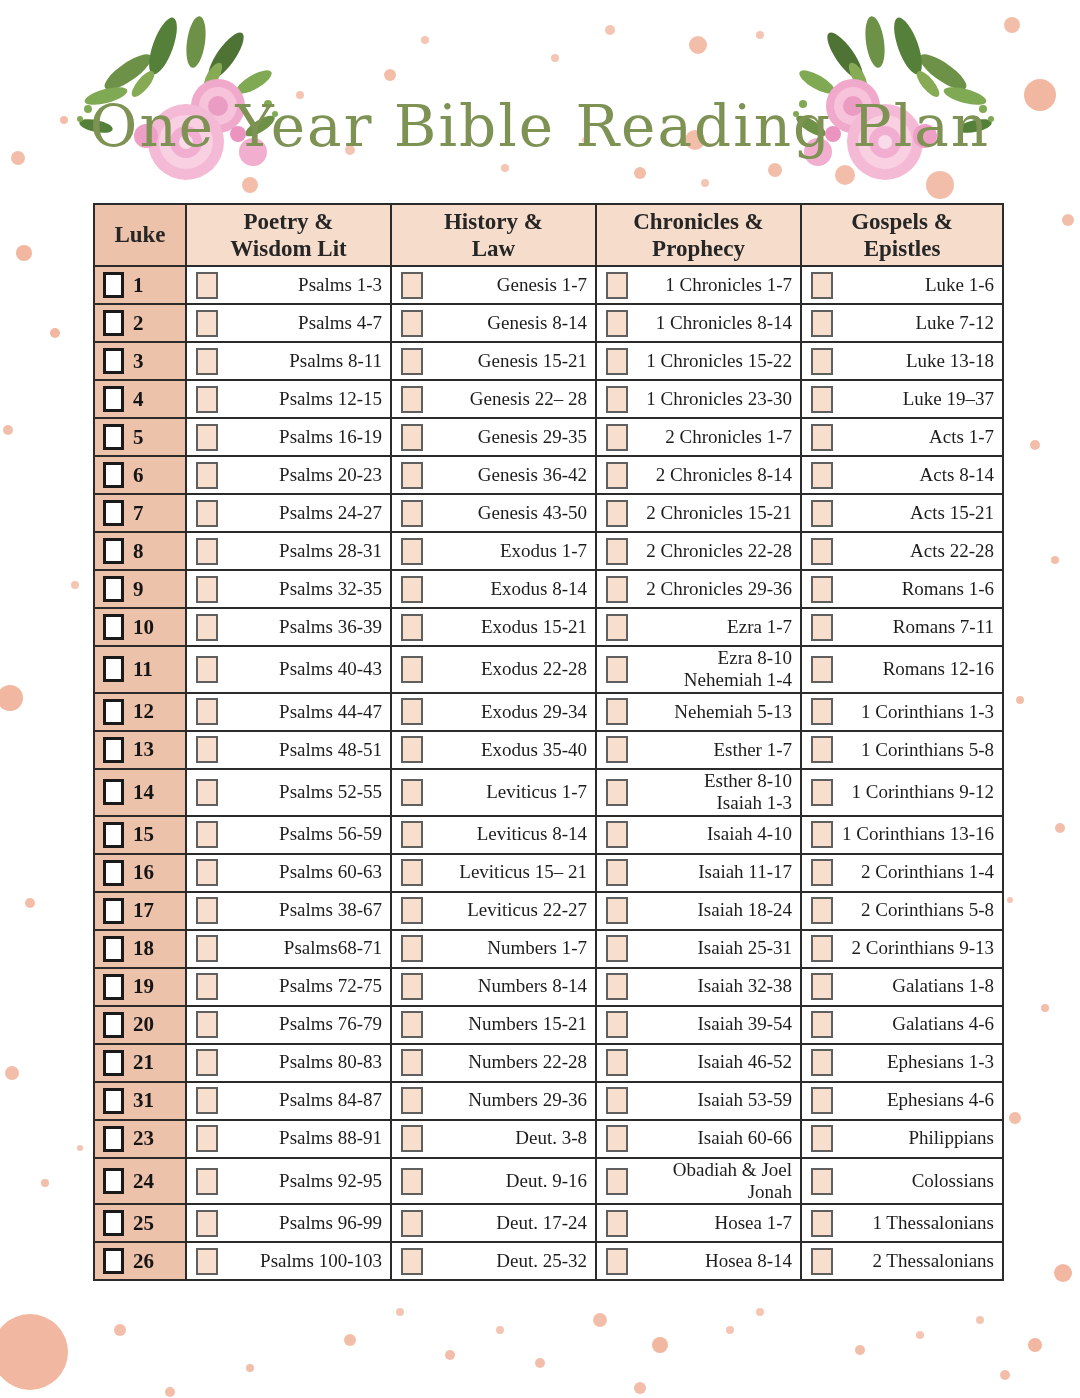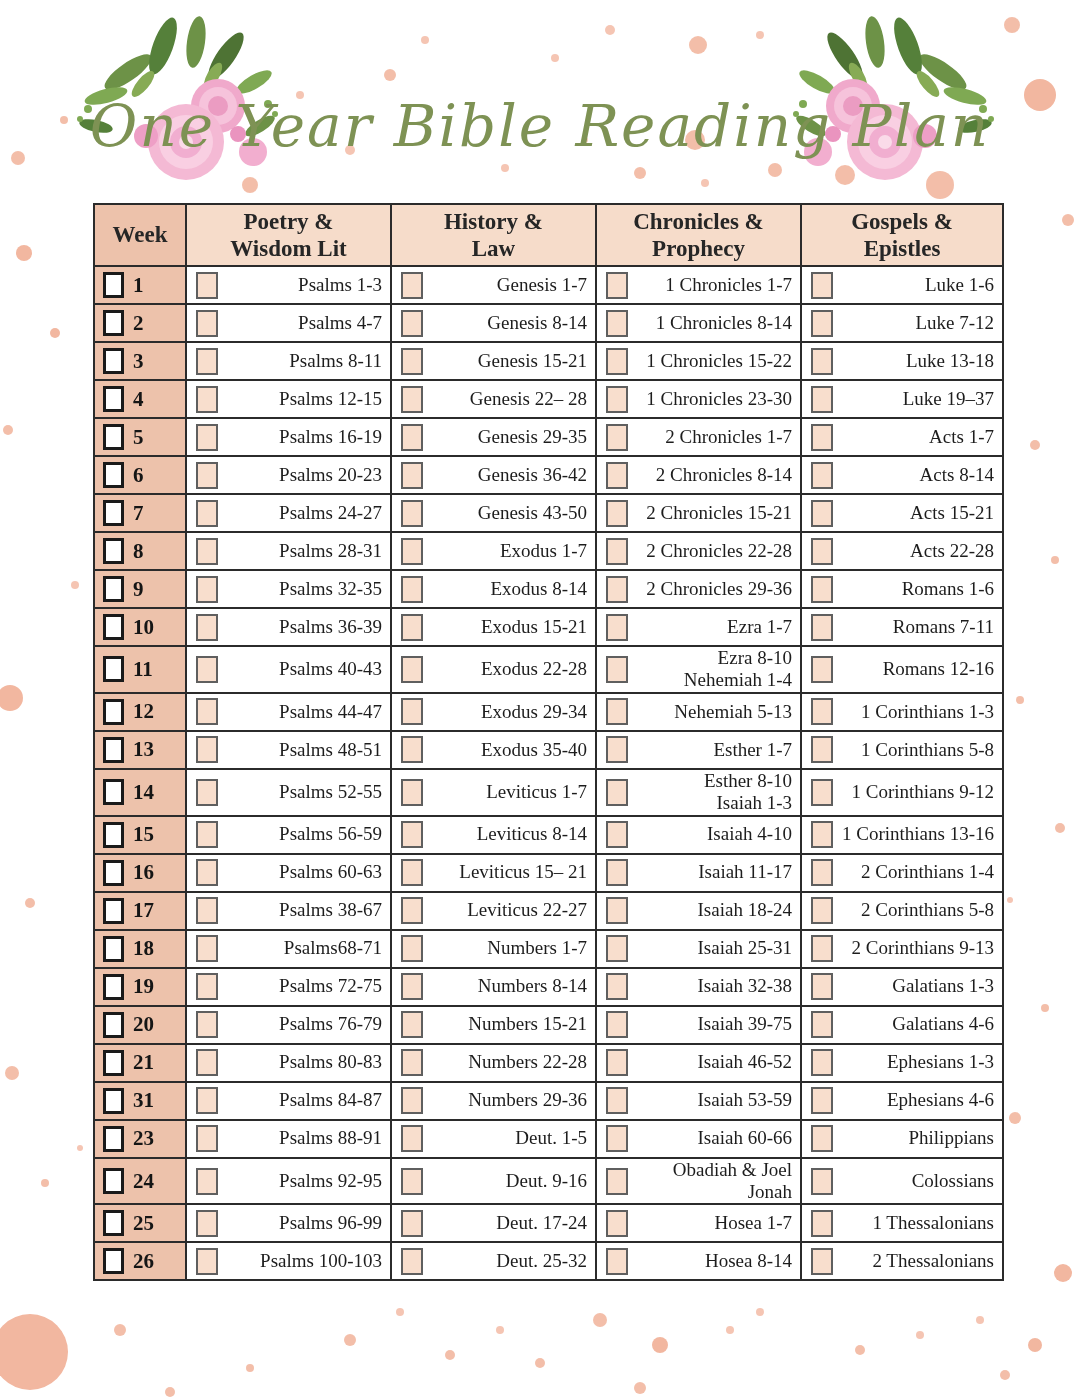--- a/index.html
+++ b/index.html
@@ -23,21 +23,20 @@
   }
   .splatter{position:absolute;inset:0;width:1080px;height:1398px;pointer-events:none;}
   .flowers{position:absolute;top:14px;width:215px;height:175px;pointer-events:none;}
   .flowers.left{left:68px;}
   .flowers.right{left:788px;transform:scaleX(-1);}
   .page-title{
     position:absolute;
     top:92px;left:0;width:100%;
     text-align:center;
     font-family:"DejaVu Serif", serif;
-    font-style:italic;
     font-weight:400;
     font-size:58px;
     letter-spacing:2px;
     color:var(--title-green);
     white-space:nowrap;
   }
   table.plan{
     position:absolute;
     left:93px;top:203px;
     width:909px;
@@ -224,21 +223,21 @@
   <table class="plan">
     <colgroup>
       <col style="width:92px">
         <col style="width:205px">
         <col style="width:205px">
         <col style="width:205px">
         <col style="width:202px">
     </colgroup>
     <thead>
       <tr>
-        <th class="week-h">Week</th>
+        <th class="week-h">Luke</th>
         <th>Poetry &amp;
 Wisdom Lit</th>
         <th>History &amp;
 Law</th>
         <th>Chronicles &amp;
 Prophecy</th>
         <th>Gospels &amp;
 Epistles</th>
       </tr>
     </thead>
@@ -842,21 +841,21 @@
     </td>
     <td class="data-cell">
       <span class="cell-inner">
         <span class="cb data-cb"></span>
         <span class="reading">Isaiah 32-38</span>
       </span>
     </td>
     <td class="data-cell">
       <span class="cell-inner">
         <span class="cb data-cb"></span>
-        <span class="reading">Galatians 1-3</span>
+        <span class="reading">Galatians 1-8</span>
       </span>
     </td>
         </tr>
         <tr>
     <td class="week-cell">
       <span class="week-inner">
         <span class="cb week-cb"></span>
         <span class="week-num">20</span>
       </span>
     </td>
@@ -868,21 +867,21 @@
     </td>
     <td class="data-cell">
       <span class="cell-inner">
         <span class="cb data-cb"></span>
         <span class="reading">Numbers 15-21</span>
       </span>
     </td>
     <td class="data-cell">
       <span class="cell-inner">
         <span class="cb data-cb"></span>
-        <span class="reading">Isaiah 39-75</span>
+        <span class="reading">Isaiah 39-54</span>
       </span>
     </td>
     <td class="data-cell">
       <span class="cell-inner">
         <span class="cb data-cb"></span>
         <span class="reading">Galatians 4-6</span>
       </span>
     </td>
         </tr>
         <tr>
@@ -958,21 +957,21 @@
     </td>
     <td class="data-cell">
       <span class="cell-inner">
         <span class="cb data-cb"></span>
         <span class="reading">Psalms 88-91</span>
       </span>
     </td>
     <td class="data-cell">
       <span class="cell-inner">
         <span class="cb data-cb"></span>
-        <span class="reading">Deut. 1-5</span>
+        <span class="reading">Deut. 3-8</span>
       </span>
     </td>
     <td class="data-cell">
       <span class="cell-inner">
         <span class="cb data-cb"></span>
         <span class="reading">Isaiah 60-66</span>
       </span>
     </td>
     <td class="data-cell">
       <span class="cell-inner">

